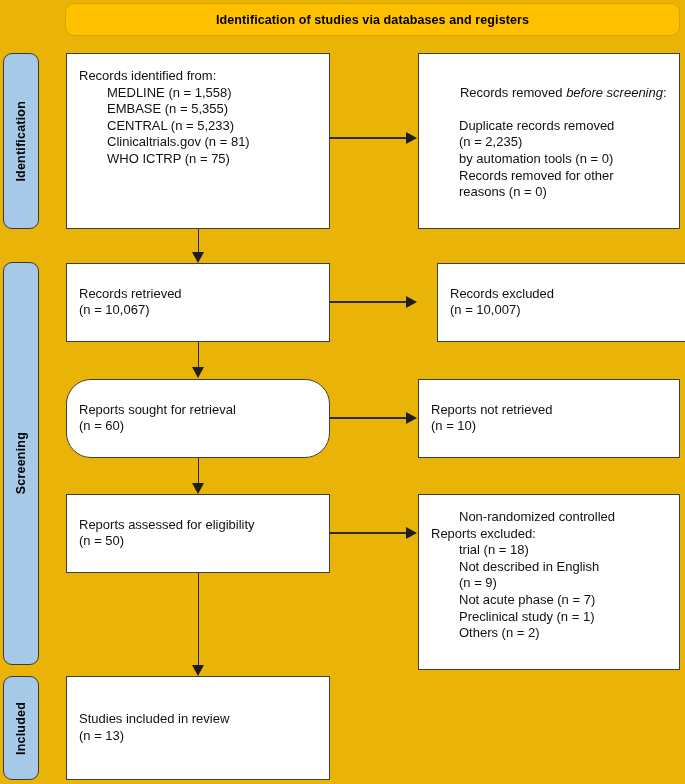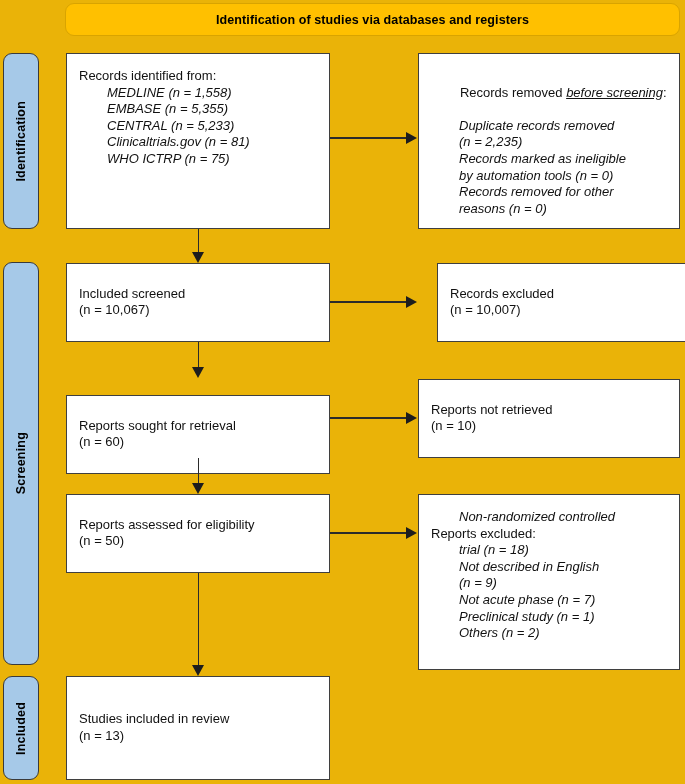--- a/index.html
+++ b/index.html
@@ -79,25 +79,23 @@
     transform: none;
   }
   .line {
     font-size: 13px;
     line-height: 16.6px;
     color: #111;
     white-space: pre-wrap;
   }
   .line.indent {
     padding-left: 28px;
-    font-style: italic;
   }
   .line .ital {
     font-style: italic;
-    text-decoration: underline;
   }
 
   
   .conn {
     position: absolute;
     background: #2b2b2b;
   }
   .conn-v { width: 1.6px; }
   .conn-h { height: 1.6px; }
   .arrow-down {
@@ -147,54 +145,53 @@
     </div>
   </div>
 
   <div class="box" style="left:418px; top:53px; width:262px; height:176px;">
     <div class="box-inner top-align">
       <div class="line">
         <span>Records removed </span><span class="ital">before screening</span><span>:</span>
       </div>
       <div class="line indent">Duplicate records removed</div>
       <div class="line indent">(n = 2,235)</div>
-      <div class="line indent">Records marked as ineligible</div>
       <div class="line indent">by automation tools (n = 0)</div>
       <div class="line indent">Records removed for other</div>
       <div class="line indent">reasons (n = 0)</div>
     </div>
   </div>
 
   <div class="conn conn-h" style="left:330px; top:137px; width:77px;"></div>
   <div class="arrow-right" style="left:406px; top:131.5px;"></div>
 
   <div class="conn conn-v" style="left:197.5px; top:229px; height:32px;"></div>
   <div class="arrow-down" style="left:191.8px; top:252px;"></div>
 
   <div class="box" style="left:66px; top:263px; width:264px; height:79px;">
     <div class="box-inner">
-      <div class="line">Included screened</div>
+      <div class="line">Records retrieved</div>
       <div class="line">(n = 10,067)</div>
     </div>
   </div>
 
   <div class="box" style="left:437px; top:263px; width:262px; height:79px;">
     <div class="box-inner">
       <div class="line">Records excluded</div>
       <div class="line">(n = 10,007)</div>
     </div>
   </div>
 
   <div class="conn conn-h" style="left:330px; top:301px; width:77px;"></div>
   <div class="arrow-right" style="left:406px; top:295.5px;"></div>
 
   <div class="conn conn-v" style="left:197.5px; top:342px; height:33px;"></div>
   <div class="arrow-down" style="left:191.8px; top:367px;"></div>
 
-  <div class="box" style="left:66px; top:395px; width:264px; height:79px;">
+  <div class="box" style="left:66px; top:379px; width:264px; height:79px;border-radius:25px;">
     <div class="box-inner">
       <div class="line">Reports sought for retrieval</div>
       <div class="line">(n = 60)</div>
     </div>
   </div>
 
   <div class="box" style="left:418px; top:379px; width:262px; height:79px;padding-left:6px;">
     <div class="box-inner">
       <div class="line">Reports not retrieved</div>
       <div class="line">(n = 10)</div>

